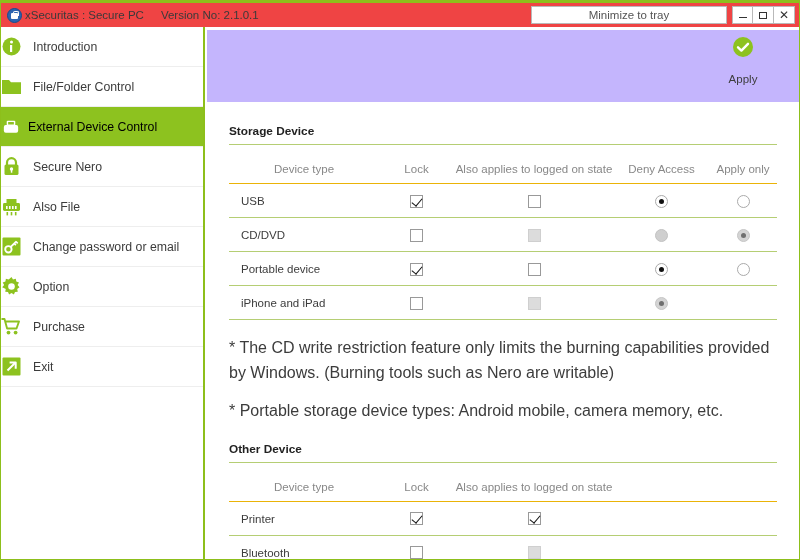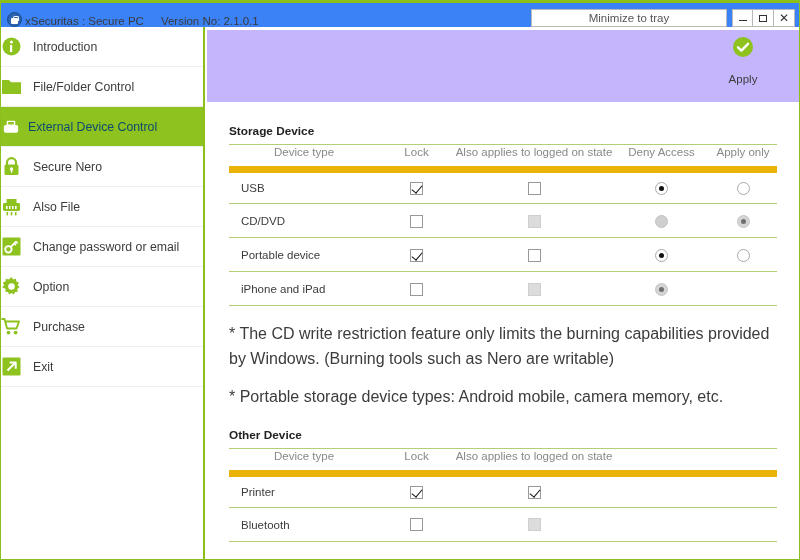--- a/index.html
+++ b/index.html
@@ -15,22 +15,22 @@
     background: #ffffff;
     border: 1px solid #8dbf1b;
     border-top-width: 3px;
     overflow: hidden;
   }
 
   
   .titlebar {
     position: absolute; left: 0; top: 0;
     width: 798px; height: 24px;
-    background: #3b82f6;
-    display: flex; align-items: flex-end;
+    background: #ef4444;
+    display: flex; align-items: center;
   }
   .app-icon {
     width: 15px; height: 15px; margin-left: 6px; margin-right: 3px;
     border-radius: 50%;
     background: #2b63b0;
     position: relative; flex: 0 0 auto;
     border: 1px solid #1b4a8c;
   }
   .app-icon::before {
     content: ""; position: absolute;
@@ -76,21 +76,21 @@
     width: 204px; height: 534px;
     background: #ffffff;
     border-right: 2px solid #8dbf1b;
   }
   .nav-item {
     height: 40px; display: flex; align-items: center;
     border-bottom: 1px solid #eeeeee;
     cursor: pointer;
   }
   .nav-item.active { background: #8dc21f; }
-  .nav-item.active .nav-label { color: #0c4a6e; margin-left: 7px; }
+  .nav-item.active .nav-label { color: #000000; margin-left: 7px; }
   .nav-label {
     font-size: 12.3px; color: #3c3c3c; margin-left: 12px;
     white-space: nowrap;
   }
   .nav-icon {
     width: 20px; height: 20px; flex: 0 0 auto;
     display: flex; align-items: center; justify-content: center;
   }
   .nav-icon svg { display: block; }
 
@@ -124,23 +124,23 @@
   }
   .section-title {
     font-size: 11.8px; font-weight: bold; color: #222222;
     margin-bottom: 6px;
   }
   table.devtable {
     width: 100%; border-collapse: collapse; table-layout: fixed;
   }
   table.devtable th {
     font-size: 11.5px; font-weight: normal; color: #888888;
-    padding: 0 0 7px 0;
+    padding: 17px 0 7px 0;
     border-top: 1px solid #b5ce74;
-    border-bottom: 7px solid #eab308;
+    border-bottom: 1px solid #eab308;
     line-height: 1.25;
     text-align: center;
   }
   table.devtable td {
     font-size: 11.5px; color: #3c3c3c;
     height: 34px;
     border-bottom: 1px solid #b5ce74;
     text-align: center;
   }
   table.devtable td.devname { text-align: left; padding-left: 12px; }

